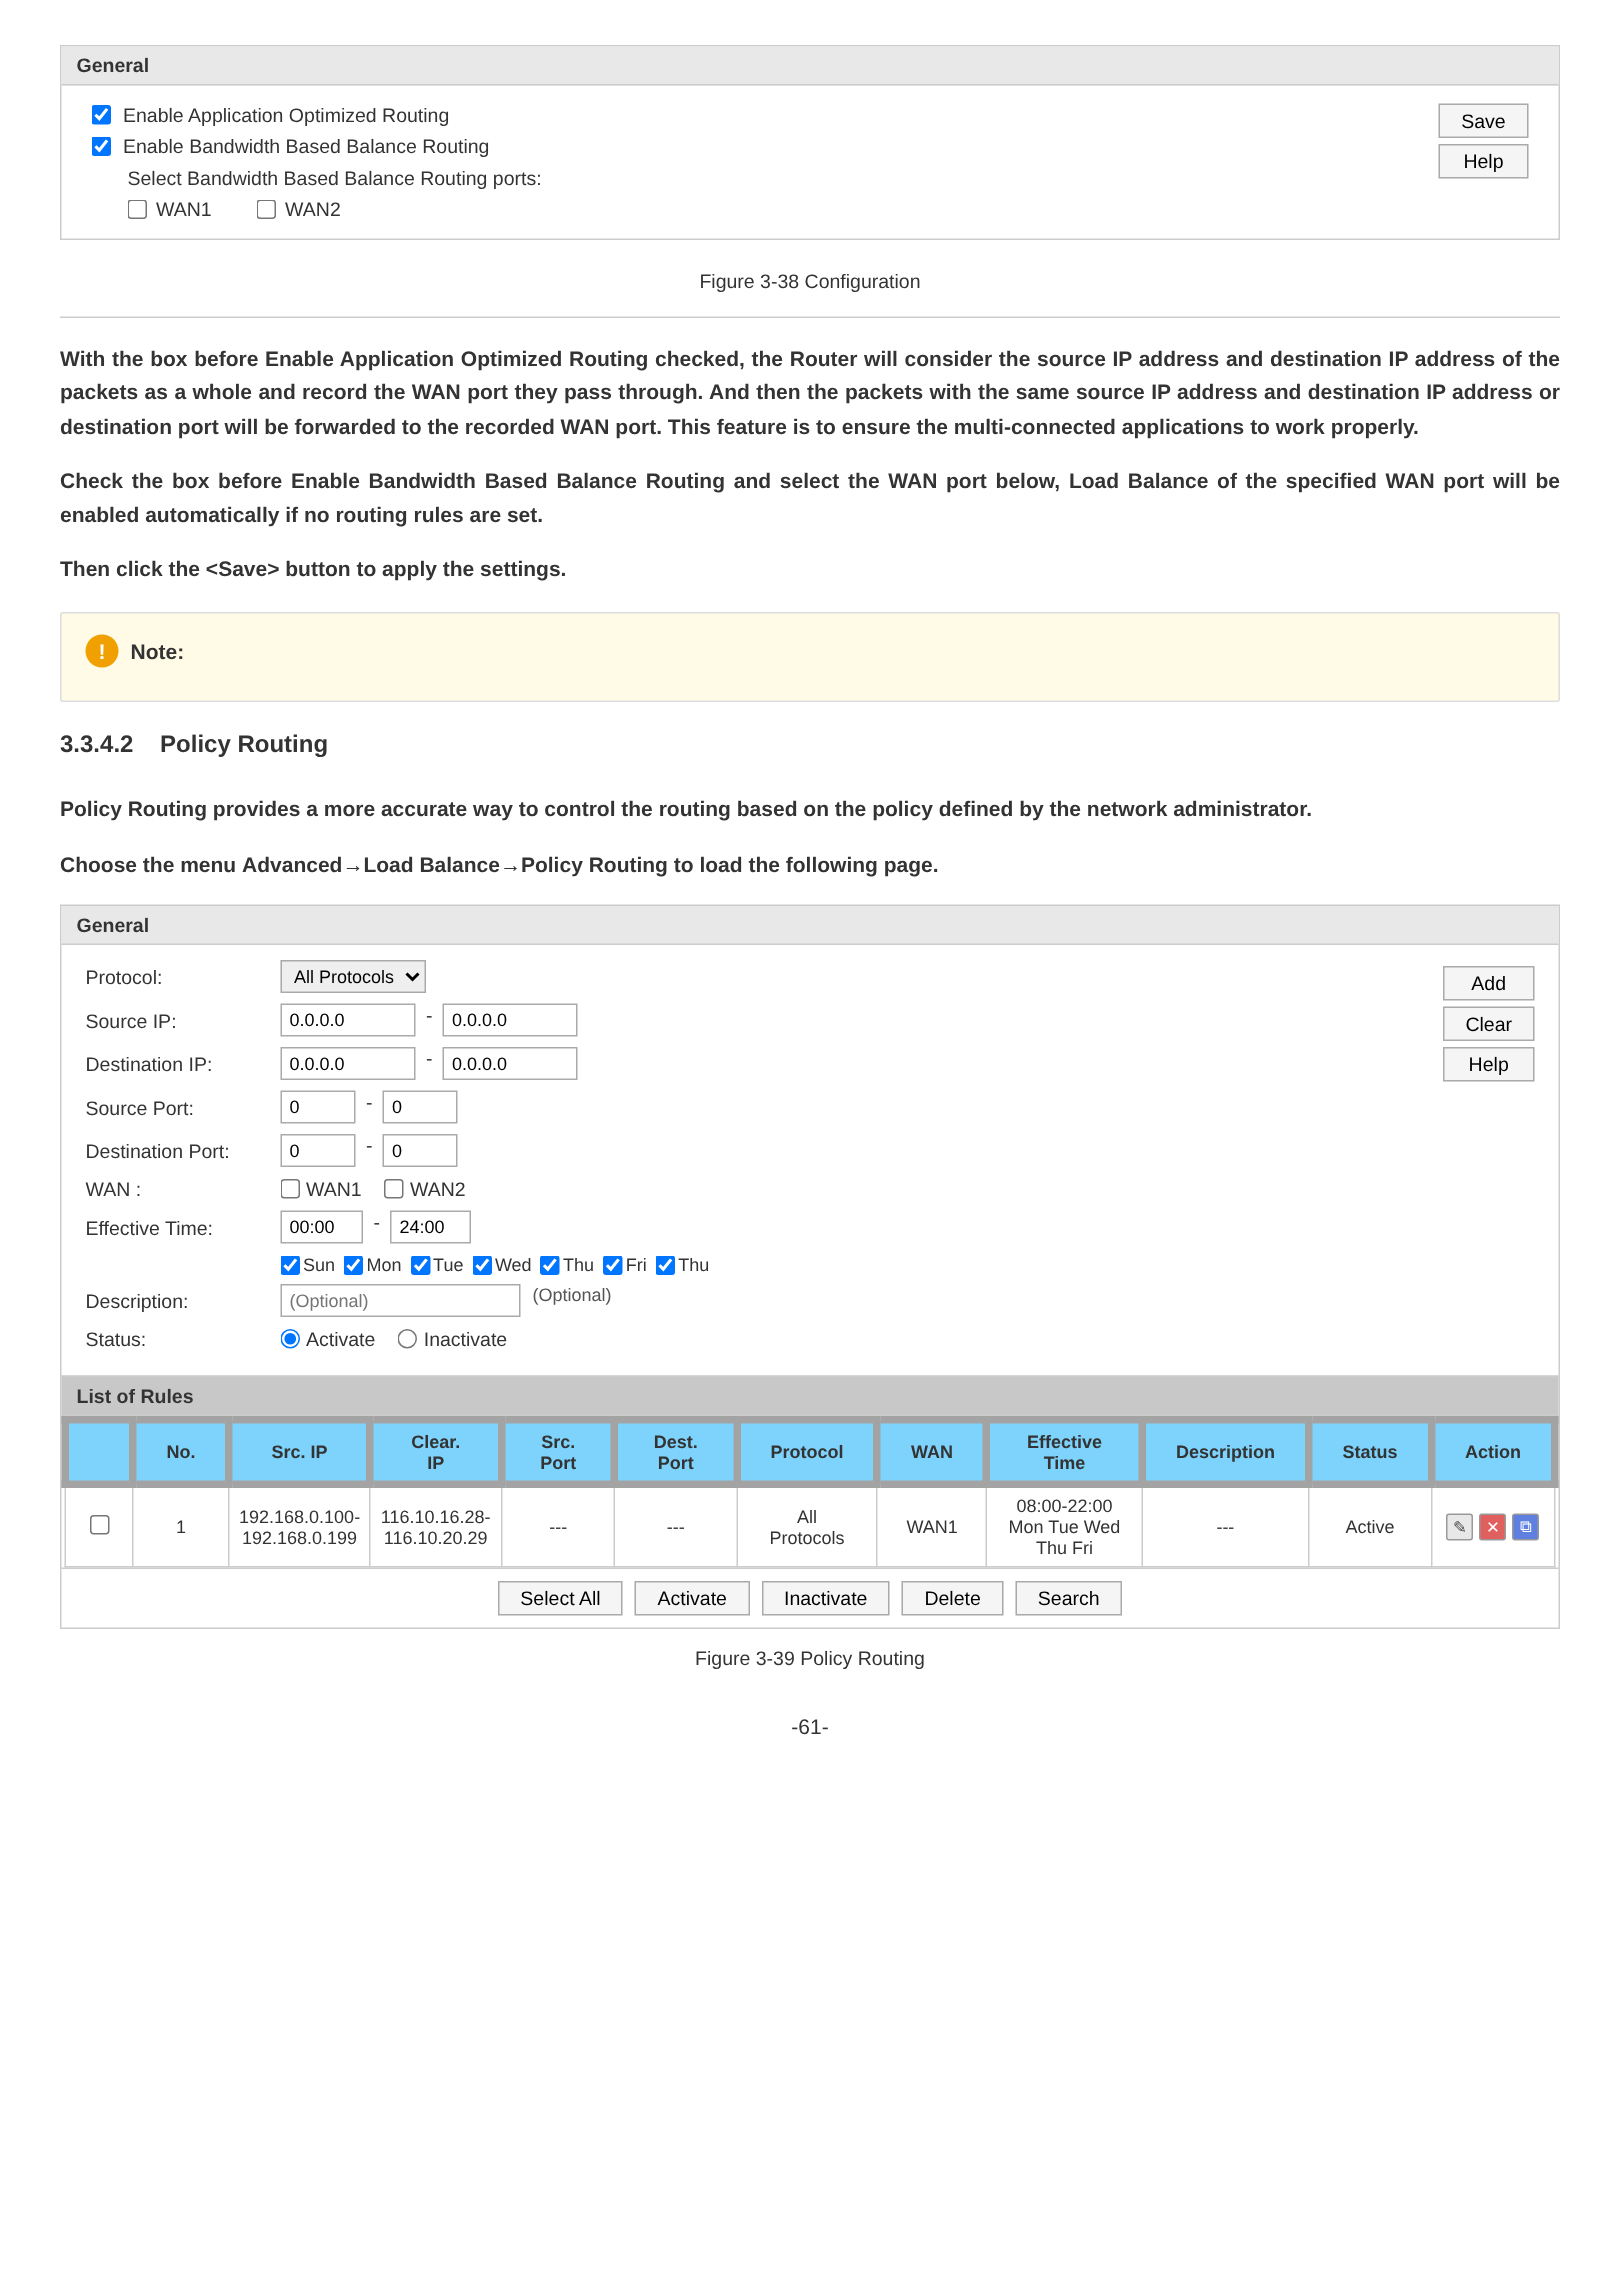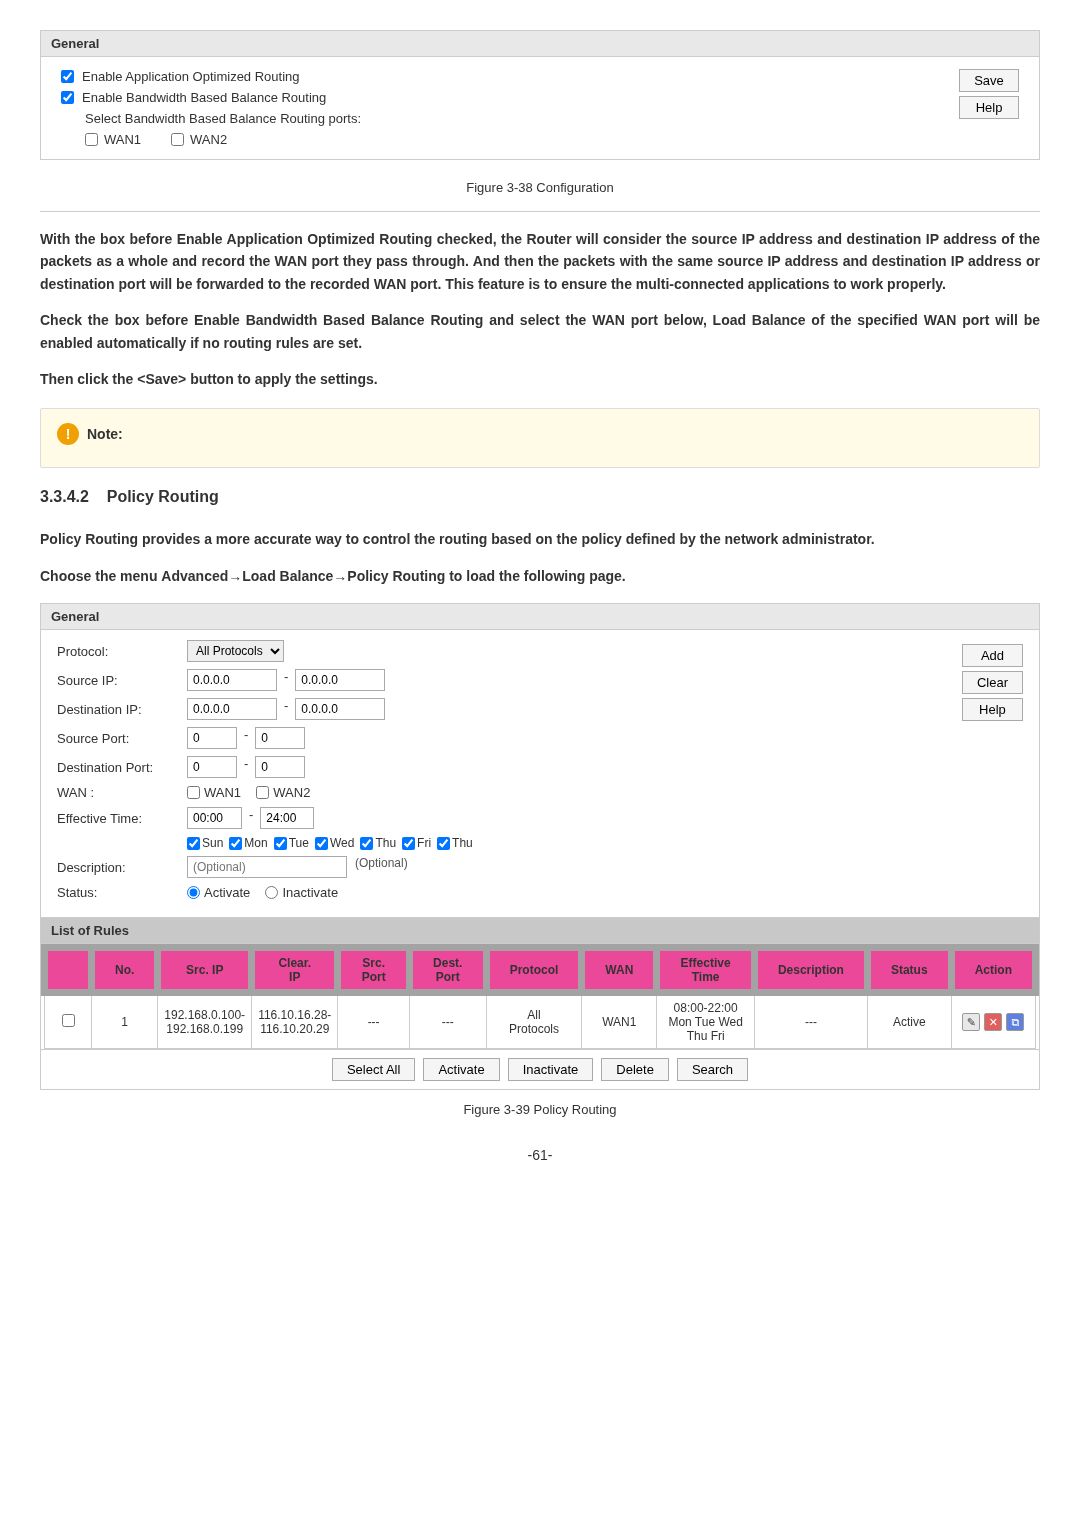--- a/index.html
+++ b/index.html
@@ -197,23 +197,23 @@
       font-size: 13px;
       border-top: 1px solid #ccc;
       border-bottom: 1px solid #ccc;
     }
     .rules-table {
       width: 100%;
       border-collapse: collapse;
       font-size: 12px;
     }
     .rules-table th {
-      background: #ec4899;
+      background: #7dd3fc;
       padding: 5px 20px;
-      border: 7px solid #a3a3a3;
+      border: 5px solid #a3a3a3;
       font-weight: bold;
       text-align: center;
     }
     .rules-table td {
       padding: 5px 6px;
       border: 1px solid #ccc;
       text-align: center;
       vertical-align: middle;
     }
 

